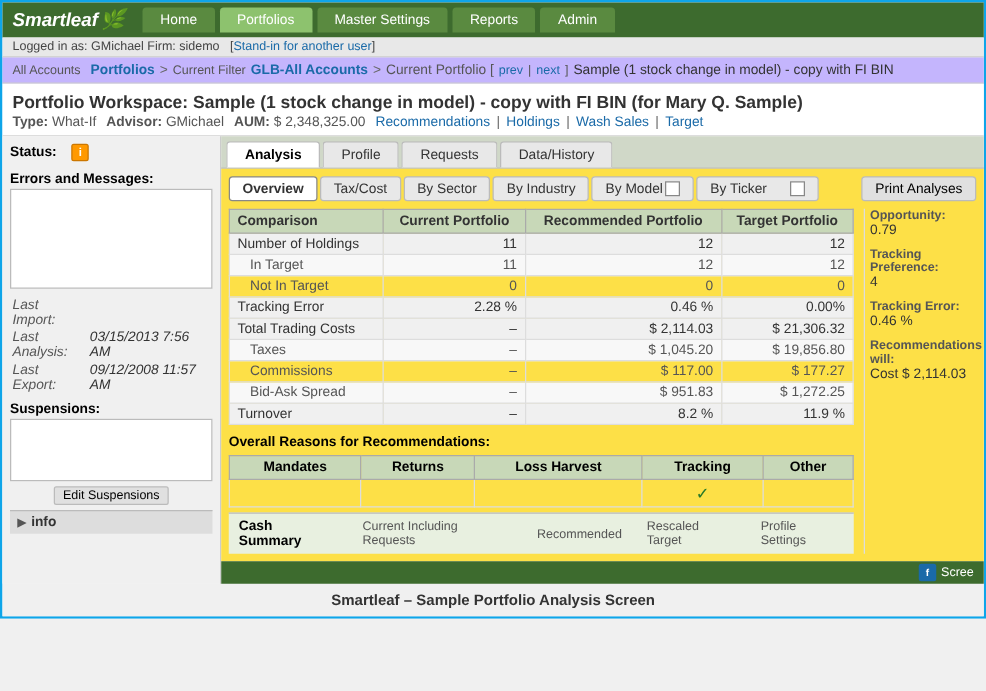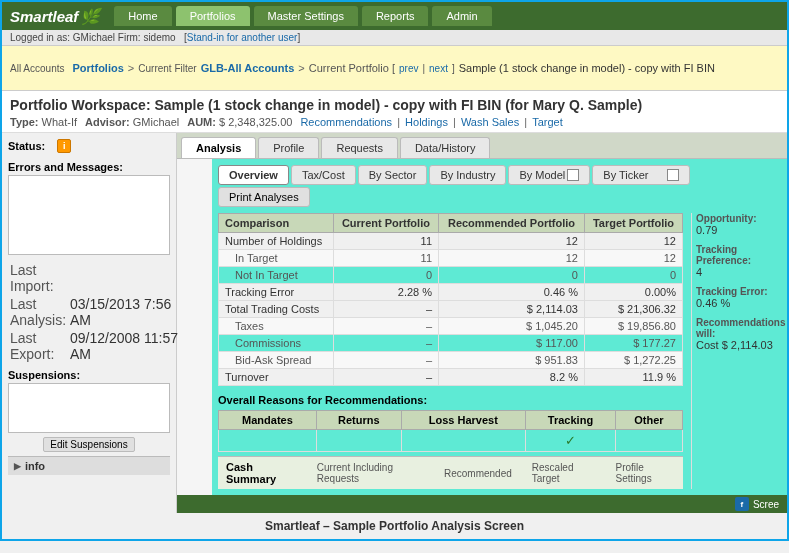--- a/index.html
+++ b/index.html
@@ -53,22 +53,22 @@
       background: #e8e8e8;
       padding: 2px 8px;
       font-size: 10px;
       color: #444;
       border-bottom: 1px solid #ccc;
     }
     .login-bar a { color: #1a6aa8; text-decoration: none; }
 
     
     .breadcrumb-bar {
-      background: #fef9c3;
-      padding: 16px 8px;
+      background: #c4b5fd;
+      padding: 4px 8px;
       border-bottom: 1px solid #ccc;
       font-size: 11px;
       display: flex;
       gap: 4px;
       align-items: flex-end;
     }
     .breadcrumb-bar .bc-link { color: #1a6aa8; text-decoration: none; font-weight: bold; }
     .breadcrumb-bar .bc-separator { color: #666; }
     .breadcrumb-bar .bc-current { color: #333; }
     .nav-links a { color: #1a6aa8; text-decoration: none; }
@@ -134,21 +134,21 @@
     .text-box {
       width: 100%;
       height: 80px;
       background: #fff;
       border: 1px solid #bbb;
       margin-bottom: 6px;
       font-size: 10px;
       padding: 2px;
       overflow: auto;
     }
-    .info-grid { font-size: 14px; color: #333; margin-bottom: 6px; }
+    .info-grid { font-size: 11px; color: #333; margin-bottom: 6px; font-style: italic; }
     .info-grid table { width: 100%; border-collapse: collapse; }
     .info-grid td { padding: 1px 2px; }
     .info-grid .label-col { color: #555; font-weight: normal; }
     .suspensions-box {
       width: 100%;
       height: 50px;
       background: #fff;
       border: 1px solid #bbb;
       margin-bottom: 4px;
     }
@@ -202,23 +202,22 @@
       color: #333;
     }
     .tab.active {
       background: #fff;
       font-weight: bold;
       color: #000;
     }
 
     
     .content-area {
-      background: #5eead4;
+      background: #fde047;
       padding: 6px;
-      margin-left: 35px;
     }
 
     
     .sub-tab-bar {
       display: flex;
       gap: 2px;
       margin-bottom: 6px;
       align-items: center;
       flex-wrap: wrap;
     }

